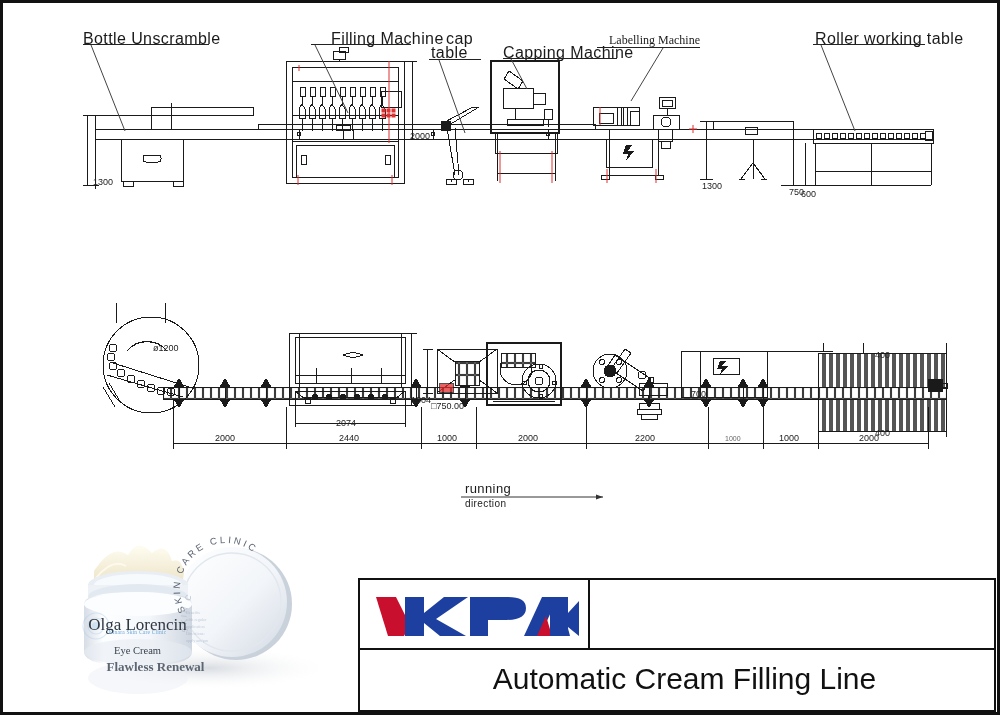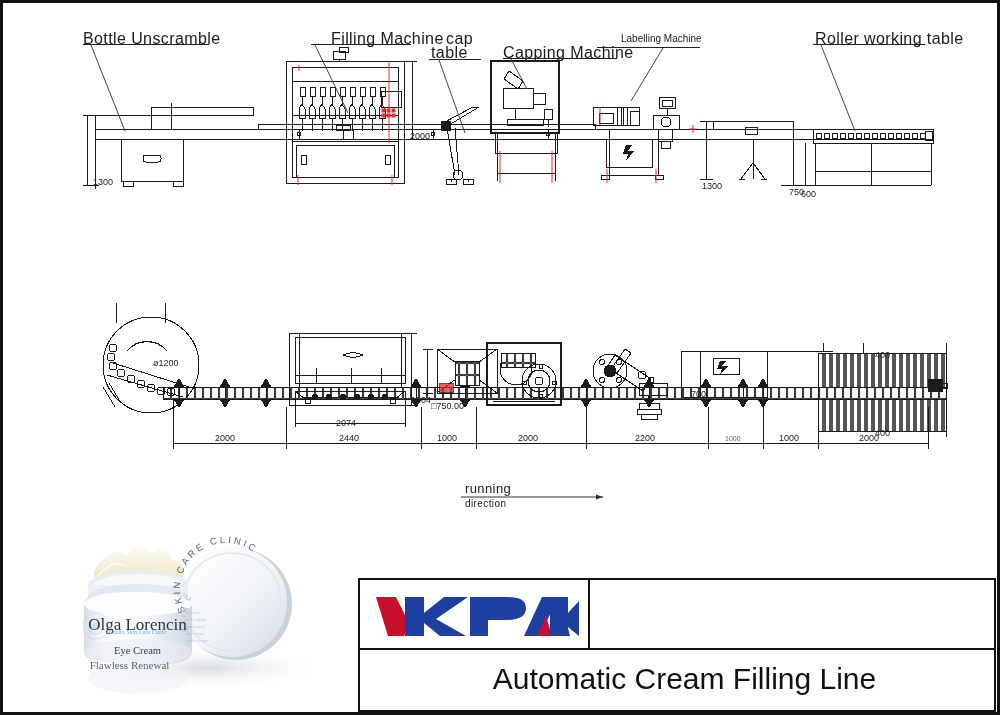--- a/index.html
+++ b/index.html
@@ -1,20 +1,20 @@
 <!DOCTYPE html>
 <html><head>
 <meta charset="utf-8">
 <style>
   html,body{margin:0;padding:0;background:#fff;}
   body{width:1000px;height:715px;font-family:"Liberation Sans",sans-serif;}
   #page{position:relative;width:1000px;height:715px;background:#fff;box-sizing:border-box;border:3px solid #111;overflow:hidden;}
   .abs{position:absolute;}
   .lbl{font-family:"Liberation Sans",sans-serif;font-size:16px;color:#1a1a1a;white-space:nowrap;letter-spacing:.4px;}
-  .lbl-serif{font-family:Liberation Sans, sans-serif;font-size:10px;color:#1a1a1a;white-space:nowrap;margin-left:12px;}
+  .lbl-serif{font-family:Liberation Serif, serif;font-size:12px;color:#1a1a1a;white-space:nowrap;}
   .lead{position:absolute;border-bottom:1px solid #222;}
   .dim{font-family:"Liberation Sans",sans-serif;font-size:9px;color:#222;white-space:nowrap;}
   .dimv{font-family:"Liberation Sans",sans-serif;font-size:9px;color:#222;white-space:nowrap;
         transform:rotate(-90deg);transform-origin:left top;}
   svg{display:block;}
   
   #banner{position:absolute;left:355px;top:575px;width:638px;height:134px;}
   .bx{position:absolute;box-sizing:border-box;border:2px solid #111;background:#fff;}
   #logobox{left:0;top:0;width:232px;height:72px;}
   #namebox{left:232px;top:0;width:406px;height:72px;border-left:0;}
@@ -450,21 +450,21 @@
       <line x1="420" y1="90" x2="430" y2="90"></line>
       <line x1="820" y1="48" x2="820" y2="40"></line>
       <line x1="697" y1="48" x2="697" y2="94"></line>
       <line x1="692" y1="48" x2="702" y2="48"></line>
       <line x1="692" y1="94" x2="702" y2="94"></line>
       <line x1="764" y1="48" x2="830" y2="48"></line>
       <line x1="764" y1="48" x2="764" y2="94"></line>
     </g>
   </svg>
 
-  <div class="abs dim" style="left:150px;top:355px;">ø1200</div>
+  <div class="abs dim" style="left:150px;top:340px;">ø1200</div>
   <div class="abs" style="left:408px;top:386px;"><span class="dimv">1304</span></div>
   <div class="abs dim" style="left:333px;top:415px;">2074</div>
   <div class="abs" style="left:428px;top:392px;"><span class="dimv">□750.00</span></div>
   <div class="abs" style="left:688px;top:380px;"><span class="dimv">700</span></div>
   <div class="abs dim" style="left:872px;top:347px;">400</div>
   <div class="abs dim" style="left:872px;top:425px;">400</div>
 
   <div class="abs dim" style="left:212px;top:430px;">2000</div>
   <div class="abs dim" style="left:336px;top:430px;">2440</div>
   <div class="abs dim" style="left:434px;top:430px;">1000</div>
@@ -543,21 +543,21 @@
         <text x="128" y="120">application</text>
         <text x="128" y="127">Directions:</text>
         <text x="128" y="134">apply am/pm</text>
       </g>
 
       <ellipse cx="80" cy="170" rx="50" ry="16" fill="#eef1f5" opacity=".55"></ellipse>
     </svg>
     <div class="jarlbl" style="left:22px;top:107px;width:115px;font-size:17px;color:#2f3742;">Olga Lorencin</div>
     <div class="jarlbl" style="left:22px;top:121px;width:115px;font-size:5.5px;color:#6da7d8;letter-spacing:.2px;">Kinara Skin Care Clinic</div>
     <div class="jarlbl" style="left:22px;top:137px;width:115px;font-size:10.5px;color:#3a424d;">Eye Cream</div>
-    <div class="jarlbl" style="left:14px;top:151px;width:115px;font-size:11px;color:#5c6672;">Flawless Renewal</div>
+    <div class="jarlbl" style="left:40px;top:151px;width:115px;font-size:13px;color:#5c6672;font-weight:bold;">Flawless Renewal</div>
   </div>
 
   <div id="banner">
     <div class="bx" id="logobox">
       <div id="logotext">
         <svg width="205" height="50" viewBox="0 0 205 50">
 
           <path d="M2 6 L22 6 L36 34 L30 45 L14 45 Z" fill="#c8102e"></path>
 
           <path d="M31 6 L50 6 L50 22 L70 6 L94 6 L62 28 L92 45 L66 45 L50 32 L50 45 L31 45 Z" fill="#1d3fa0"></path>

